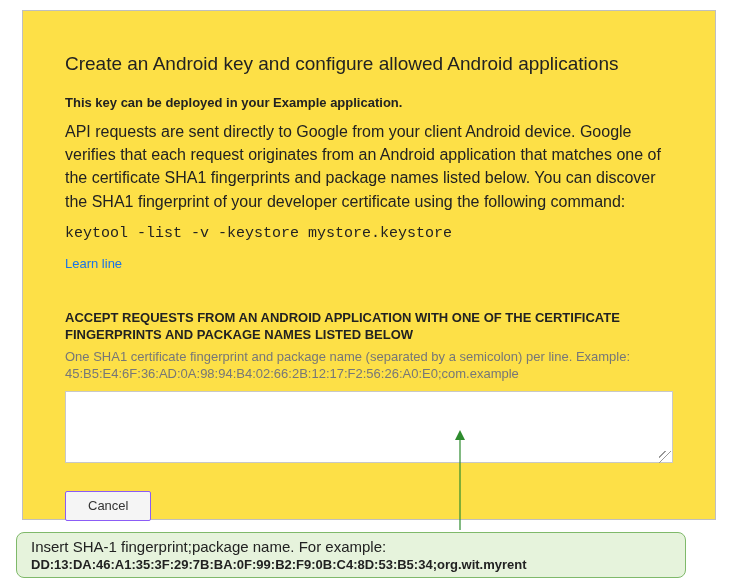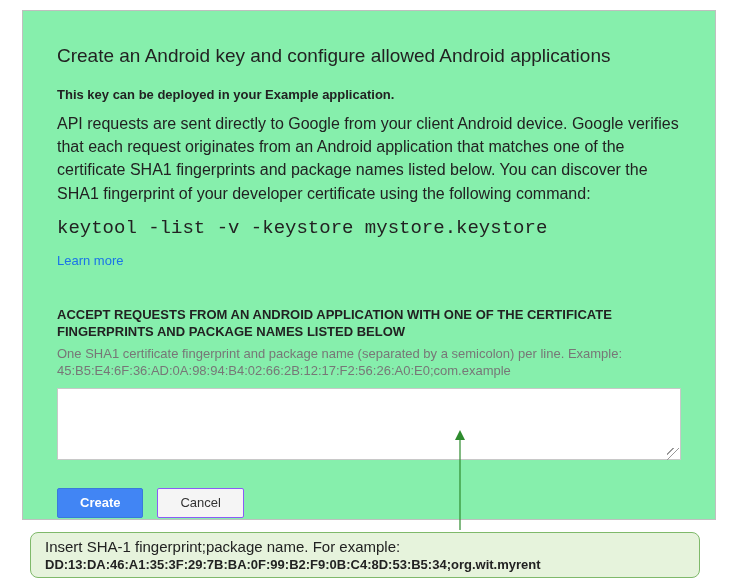--- a/index.html
+++ b/index.html
@@ -13,22 +13,22 @@
     position: relative;
     overflow: hidden;
   }
   .dialog {
     position: absolute;
     left: 22px;
     top: 10px;
     width: 694px;
     height: 510px;
     border: 1px solid #bfbfbf;
-    background: #86efac;
-    padding: 8px;
+    background: #fde047;
+    padding: 16px;
     box-shadow: 0 0 0 rgba(0,0,0,0);
   }
   .inner {
     padding: 22px 26px 22px 26px;
   }
   h1.title {
     font-size: 19px;
     font-weight: 400;
     color: #222;
     margin: 4px 0 20px 0;
@@ -40,21 +40,21 @@
     margin: 0 0 10px 0;
   }
   .desc {
     font-size: 16px;
     color: #222;
     line-height: 1.45;
     margin: 0 0 12px 0;
   }
   .cmd {
     font-family: "Courier New", Courier, monospace;
-    font-size: 19px;
+    font-size: 15px;
     color: #222;
     margin: 4px 0 12px 0;
     white-space: pre;
   }
   .learn {
     font-size: 13px;
     color: #1a73e8;
     text-decoration: none;
     display: inline-block;
     margin-bottom: 22px;
@@ -121,21 +121,21 @@
     border: 1px solid #3a79db;
     font-weight: 700;
   }
   .btn-secondary {
     background: #f5f5f5;
     color: #333;
     border: 1px solid #8b5cf6;
   }
   .callout {
     position: absolute;
-    left: 30px;
+    left: 16px;
     top: 532px;
     width: 670px;
     height: 46px;
     background: #e6f3dc;
     border: 1px solid #7fb96a;
     border-radius: 8px;
     padding: 5px 14px 4px 14px;
     font-size: 15px;
     color: #222;
     line-height: 1.25;
@@ -159,32 +159,31 @@
   <div class="inner">
 
     <h1 class="title">Create an Android key and configure allowed Android applications</h1>
 
     <p class="bold-line">This key can be deployed in your Example application.</p>
 
     <p class="desc">API requests are sent directly to Google from your client Android device. Google verifies that each request originates from an Android application that matches one of the certificate SHA1 fingerprints and package names listed below. You can discover the SHA1 fingerprint of your developer certificate using the following command:</p>
 
     <div class="cmd">keytool -list -v -keystore mystore.keystore</div>
 
-    <a class="learn">Learn more</a>
+    <a class="learn">Learn line</a>
 
     <div class="section-head">ACCEPT REQUESTS FROM AN ANDROID APPLICATION WITH ONE OF THE CERTIFICATE FINGERPRINTS AND PACKAGE NAMES LISTED BELOW</div>
 
     <div class="hint">One SHA1 certificate fingerprint and package name (separated by a semicolon) per line. Example: 45:B5:E4:6F:36:AD:0A:98:94:B4:02:66:2B:12:17:F2:56:26:A0:E0;com.example</div>
 
     <div class="ta-wrap">
       <textarea class="fp" style=""></textarea>
     </div>
 
     <div class="btn-row">
-      <div class="btn btn-primary">Create</div>
       <div class="btn btn-secondary">Cancel</div>
     </div>
 
   </div>
 </div>
 
 <svg class="arrow" viewBox="0 0 20 104">
   <line x1="10" y1="8" x2="10" y2="100" stroke="#2e8b2e" stroke-width="1.2"></line>
   <polygon points="10,0 5,10 15,10" fill="#2e8b2e"></polygon>
 </svg>

